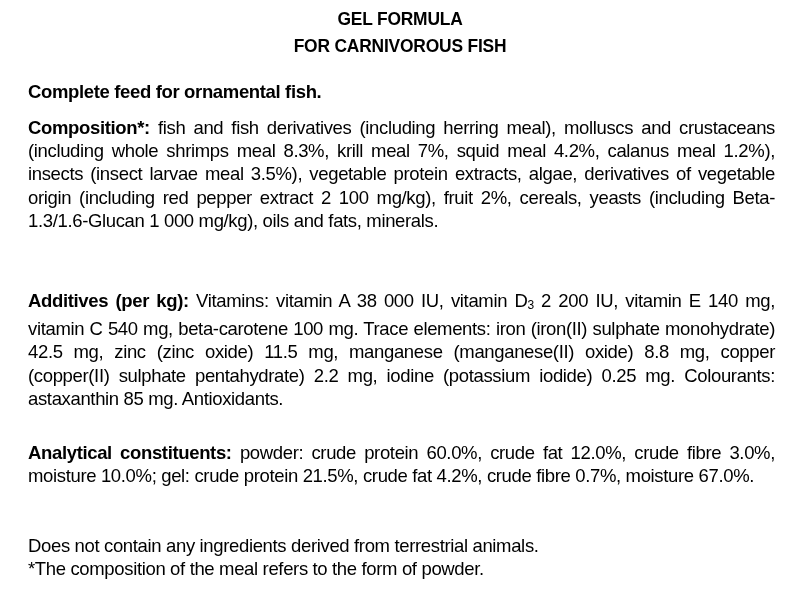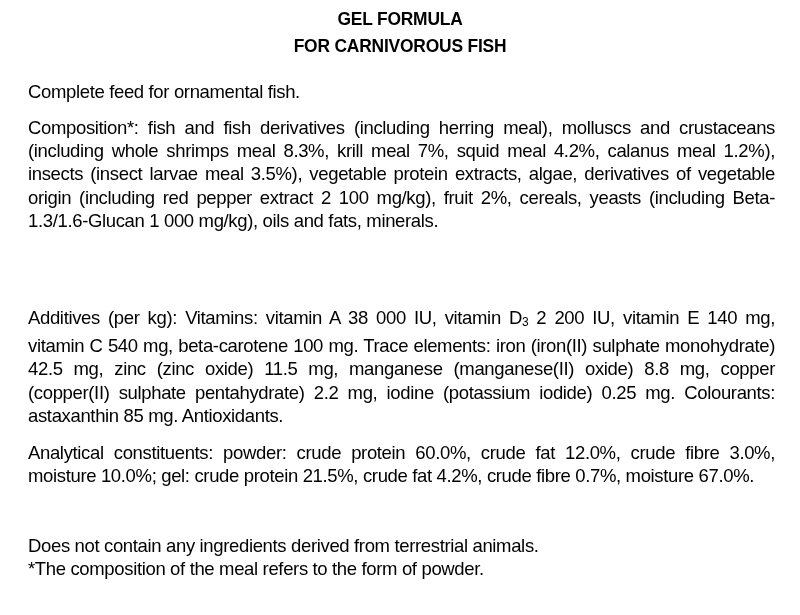--- a/index.html
+++ b/index.html
@@ -14,40 +14,40 @@
     font-weight: bold; font-size: 18.5px; letter-spacing: -0.2px;
     transform: scaleX(0.94); transform-origin: center;
   }
   .t1 { top: 8px; }
   .t2 { top: 35px; }
   .block {
     position: absolute; left: 28px; width: 747px;
     font-size: 18.5px; line-height: 23.2px; text-align: justify;
     letter-spacing: -0.35px; word-spacing: 0px;
   }
-  .block b { font-weight: normal; margin-top: 26px; }
+  .block b { font-weight: bold; margin-top: 26px; }
   .nojust { text-align: left; }
   .sub { font-size: 12px; vertical-align: -2px; }
 </style>
 </head>
 <body>
 
 <div class="page">
   <div class="title t1">GEL FORMULA</div>
   <div class="title t2">FOR CARNIVOROUS FISH</div>
 
   <div class="block nojust" style="top:80px;">
     <b>Complete feed for ornamental fish.</b>
   </div>
 
   <div class="block" style="top:116px;">
     <b>Composition*:</b><span> fish and fish derivatives (including herring meal), molluscs and crustaceans (including whole shrimps meal 8.3%, krill meal 7%, squid meal 4.2%, calanus meal 1.2%), insects (insect larvae meal 3.5%), vegetable protein extracts, algae, derivatives of vegetable origin (including red pepper extract 2 100 mg/kg), fruit 2%, cereals, yeasts (including Beta-1.3/1.6-Glucan 1 000 mg/kg), oils and fats, minerals.</span>
   </div>
 
-  <div class="block" style="top:306px;">
+  <div class="block" style="top:289px;">
     <b>Additives (per kg):</b><span> Vitamins: vitamin A 38 000 IU, vitamin D</span><span class="sub">3</span><span> 2 200 IU, vitamin E 140 mg, vitamin C 540 mg, beta-carotene 100 mg. Trace elements: iron (iron(II) sulphate monohydrate) 42.5 mg, zinc (zinc oxide) 11.5 mg, manganese (manganese(II) oxide) 8.8 mg, copper (copper(II) sulphate pentahydrate) 2.2 mg, iodine (potassium iodide) 0.25 mg. Colourants: astaxanthin 85 mg. Antioxidants.</span>
   </div>
 
   <div class="block" style="top:441px;">
     <b>Analytical constituents:</b><span> powder: crude protein 60.0%, crude fat 12.0%, crude fibre 3.0%, moisture 10.0%; gel: crude protein 21.5%, crude fat 4.2%, crude fibre 0.7%, moisture 67.0%.</span>
   </div>
 
   <div class="block nojust" style="top:534px;">
     <div>Does not contain any ingredients derived from terrestrial animals.</div>
     <div>*The composition of the meal refers to the form of powder.</div>

